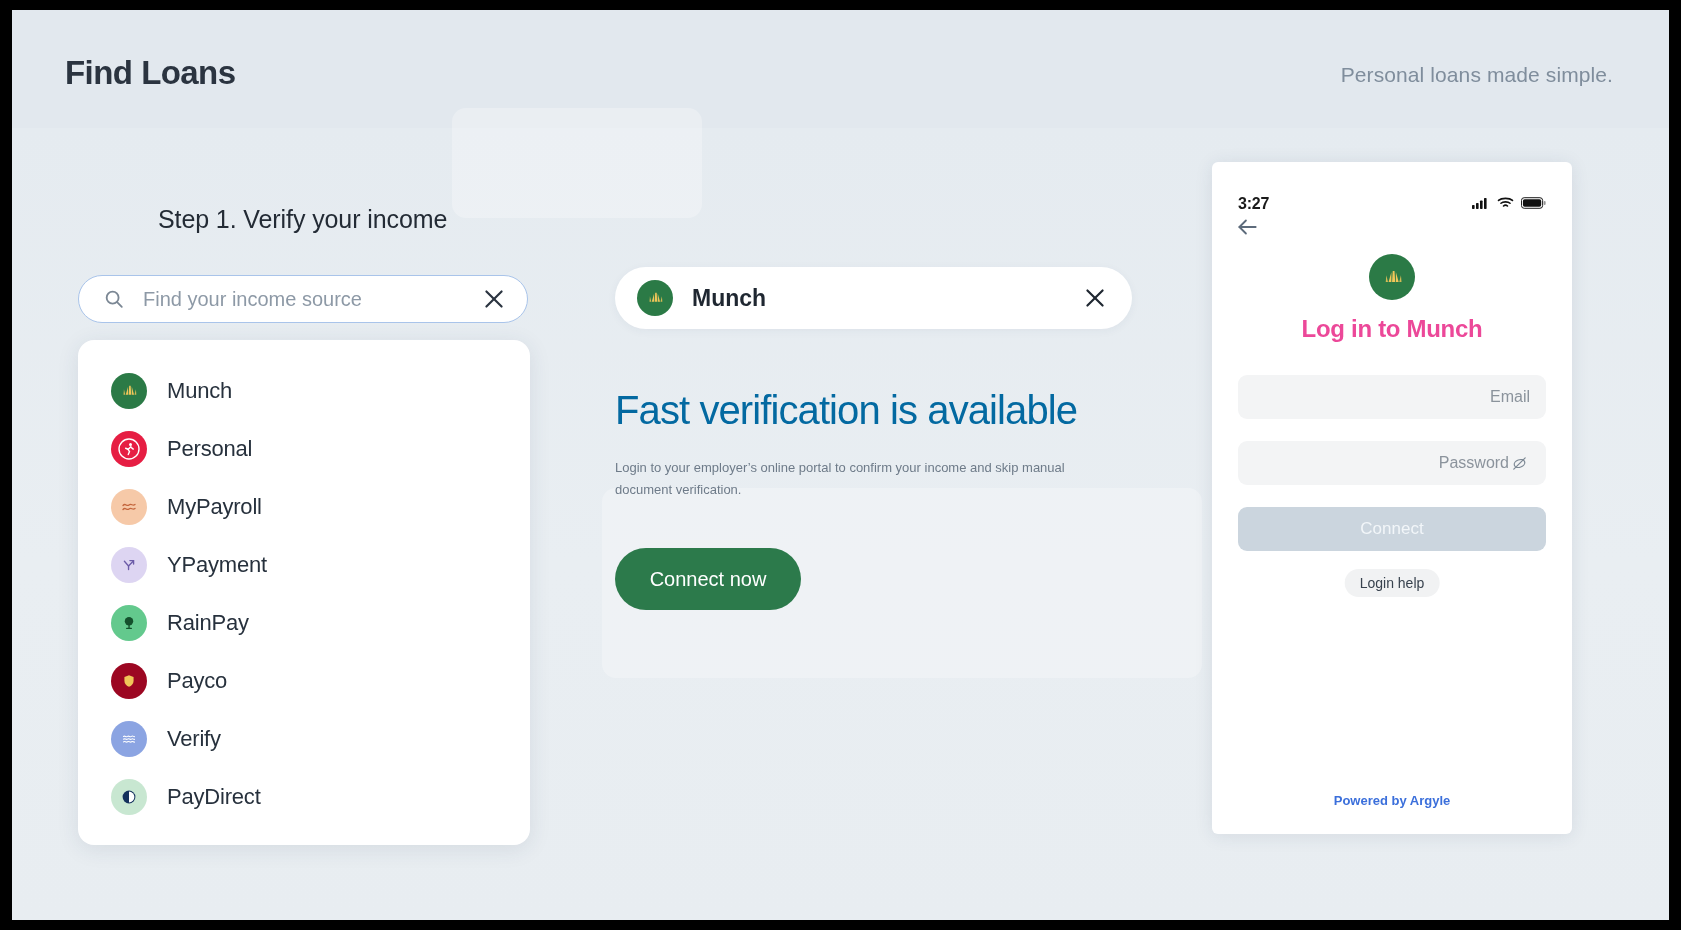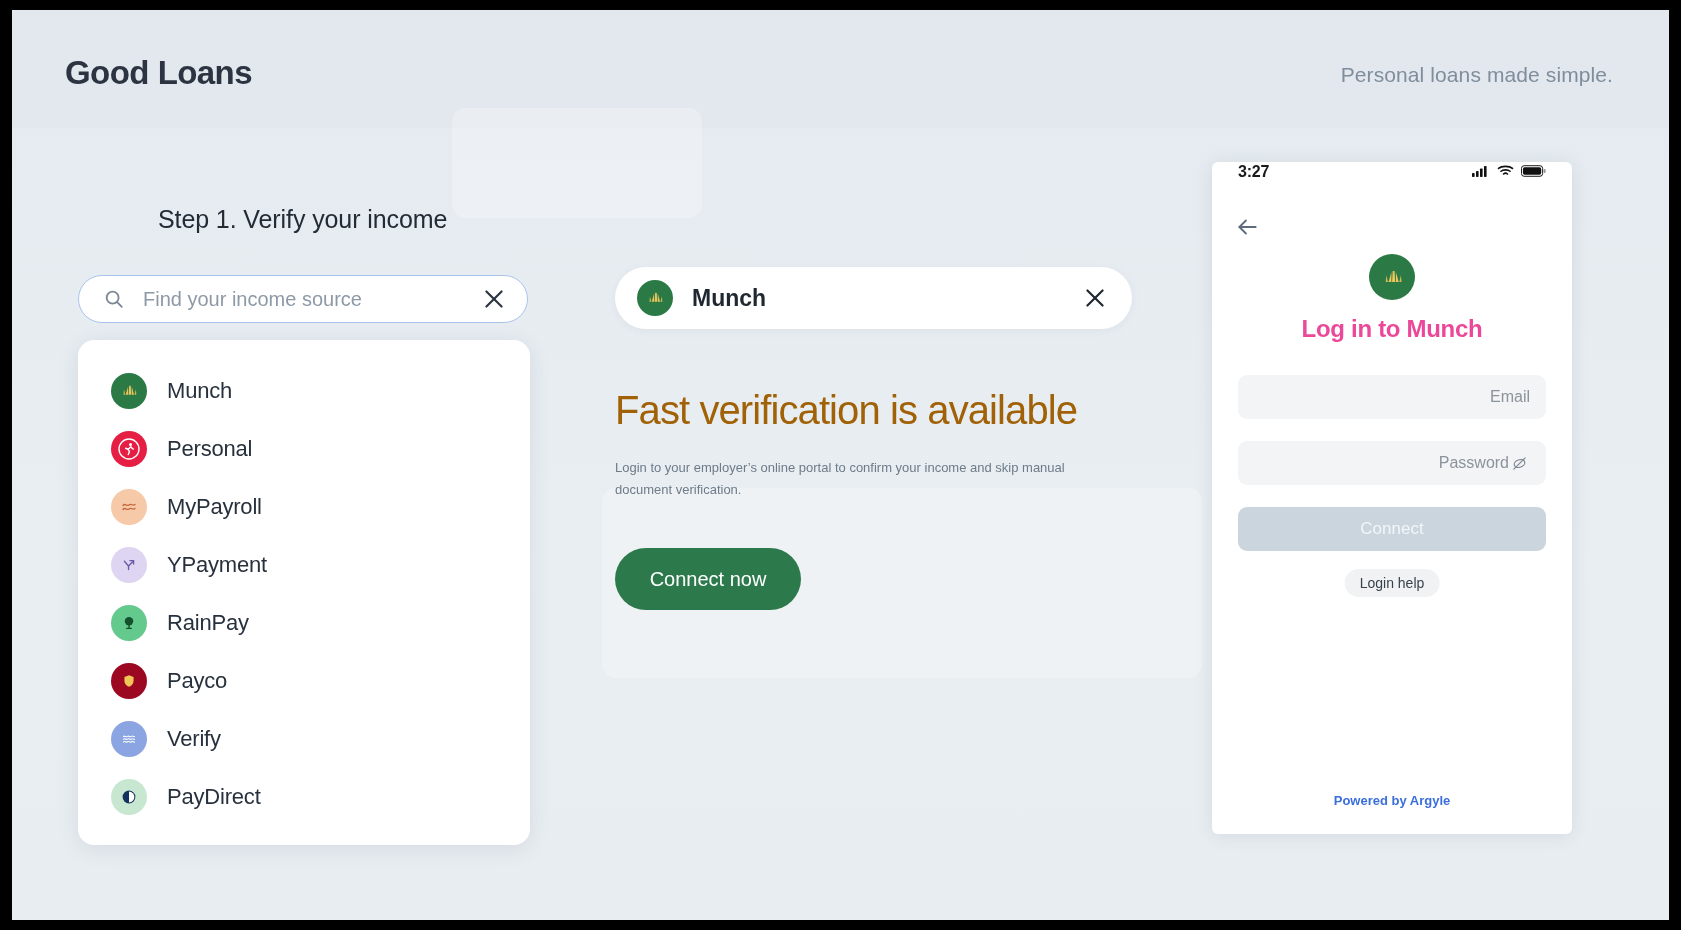--- a/index.html
+++ b/index.html
@@ -85,21 +85,21 @@
     background: #fff; border-radius: 31px;
     display: flex; align-items: center; padding: 0 24px 0 22px;
     box-shadow: 0 2px 10px rgba(40,60,90,0.05);
   }
   #chip-icon { width: 36px; height: 36px; border-radius: 50%; flex:0 0 auto;
                display:flex; align-items:center; justify-content:center; }
   #chip-label { margin-left: 19px; font-size: 23px; color: #1f2731; font-weight: 600; flex: 1 1 auto; }
   #chip-close { width: 26px; height: 26px; cursor: pointer; }
   #mid-h1 {
     position: absolute; left: 603px; top: 378px;
-    font-size: 40px; color: #a16207; letter-spacing: -0.9px; font-weight: 400;
+    font-size: 40px; color: #0369a1; letter-spacing: -0.9px; font-weight: 400;
   }
   #mid-p {
     position: absolute; left: 603px; top: 447px; width: 460px;
     font-size: 13px; line-height: 22px; color: #6e7b89;
   }
   #connect-now {
     position: absolute; left: 603px; top: 538px;
     width: 186px; height: 62px;
     background: #2c7a4b; color: #fff; border: 0; border-radius: 31px;
     font-family: "Liberation Sans", sans-serif;
@@ -107,22 +107,22 @@
   }
   
   #phone {
     position: absolute; left: 1200px; top: 152px;
     width: 360px; height: 672px;
     background: #fff; border-radius: 6px;
     box-shadow: 0 2px 18px rgba(40,60,90,0.10);
     overflow: hidden;
   }
   #status-bar {
-    position: absolute; top: 1px; left: 0; width: 100%; height: 42px;
-    display: flex; align-items: flex-start; justify-content: space-between;
+    position: absolute; top: 9px; left: 0; width: 100%; height: 42px;
+    display: flex; align-items: flex-end; justify-content: space-between;
     padding: 0 26px;
   }
   #clock { font-size: 16px; font-weight: 700; color: #1a1a1a; letter-spacing: -0.2px; }
   #status-icons { display: flex; align-items: center; gap: 7px; }
   #back-arrow { position: absolute; left: 22px; top: 52px; width: 26px; height: 26px; cursor: pointer; }
   #phone-logo {
     position: absolute; left: 50%; top: 92px; transform: translateX(-50%);
     width: 46px; height: 46px; border-radius: 50%;
     display: flex; align-items: center; justify-content: center;
   }
@@ -156,21 +156,21 @@
     text-align: center; font-size: 13px; font-weight: 700; color: #3b6fdb;
   }
 </style>
 </head>
 <body>
 
 <div id="screen">
 
   <div id="header">
     <div id="brand">
-      <span>Good</span>
+      <span>Find</span>
       <span class="word2">Loans</span>
     </div>
     <div id="tagline">Personal loans made simple.</div>
   </div>
 
   <div id="surface">
     <div class="ghost" style="left:440px; top:-20px; width:250px; height:110px;"></div>
     <div class="ghost" style="left:590px; top:360px; width:600px; height:190px;"></div>
   </div>
 

